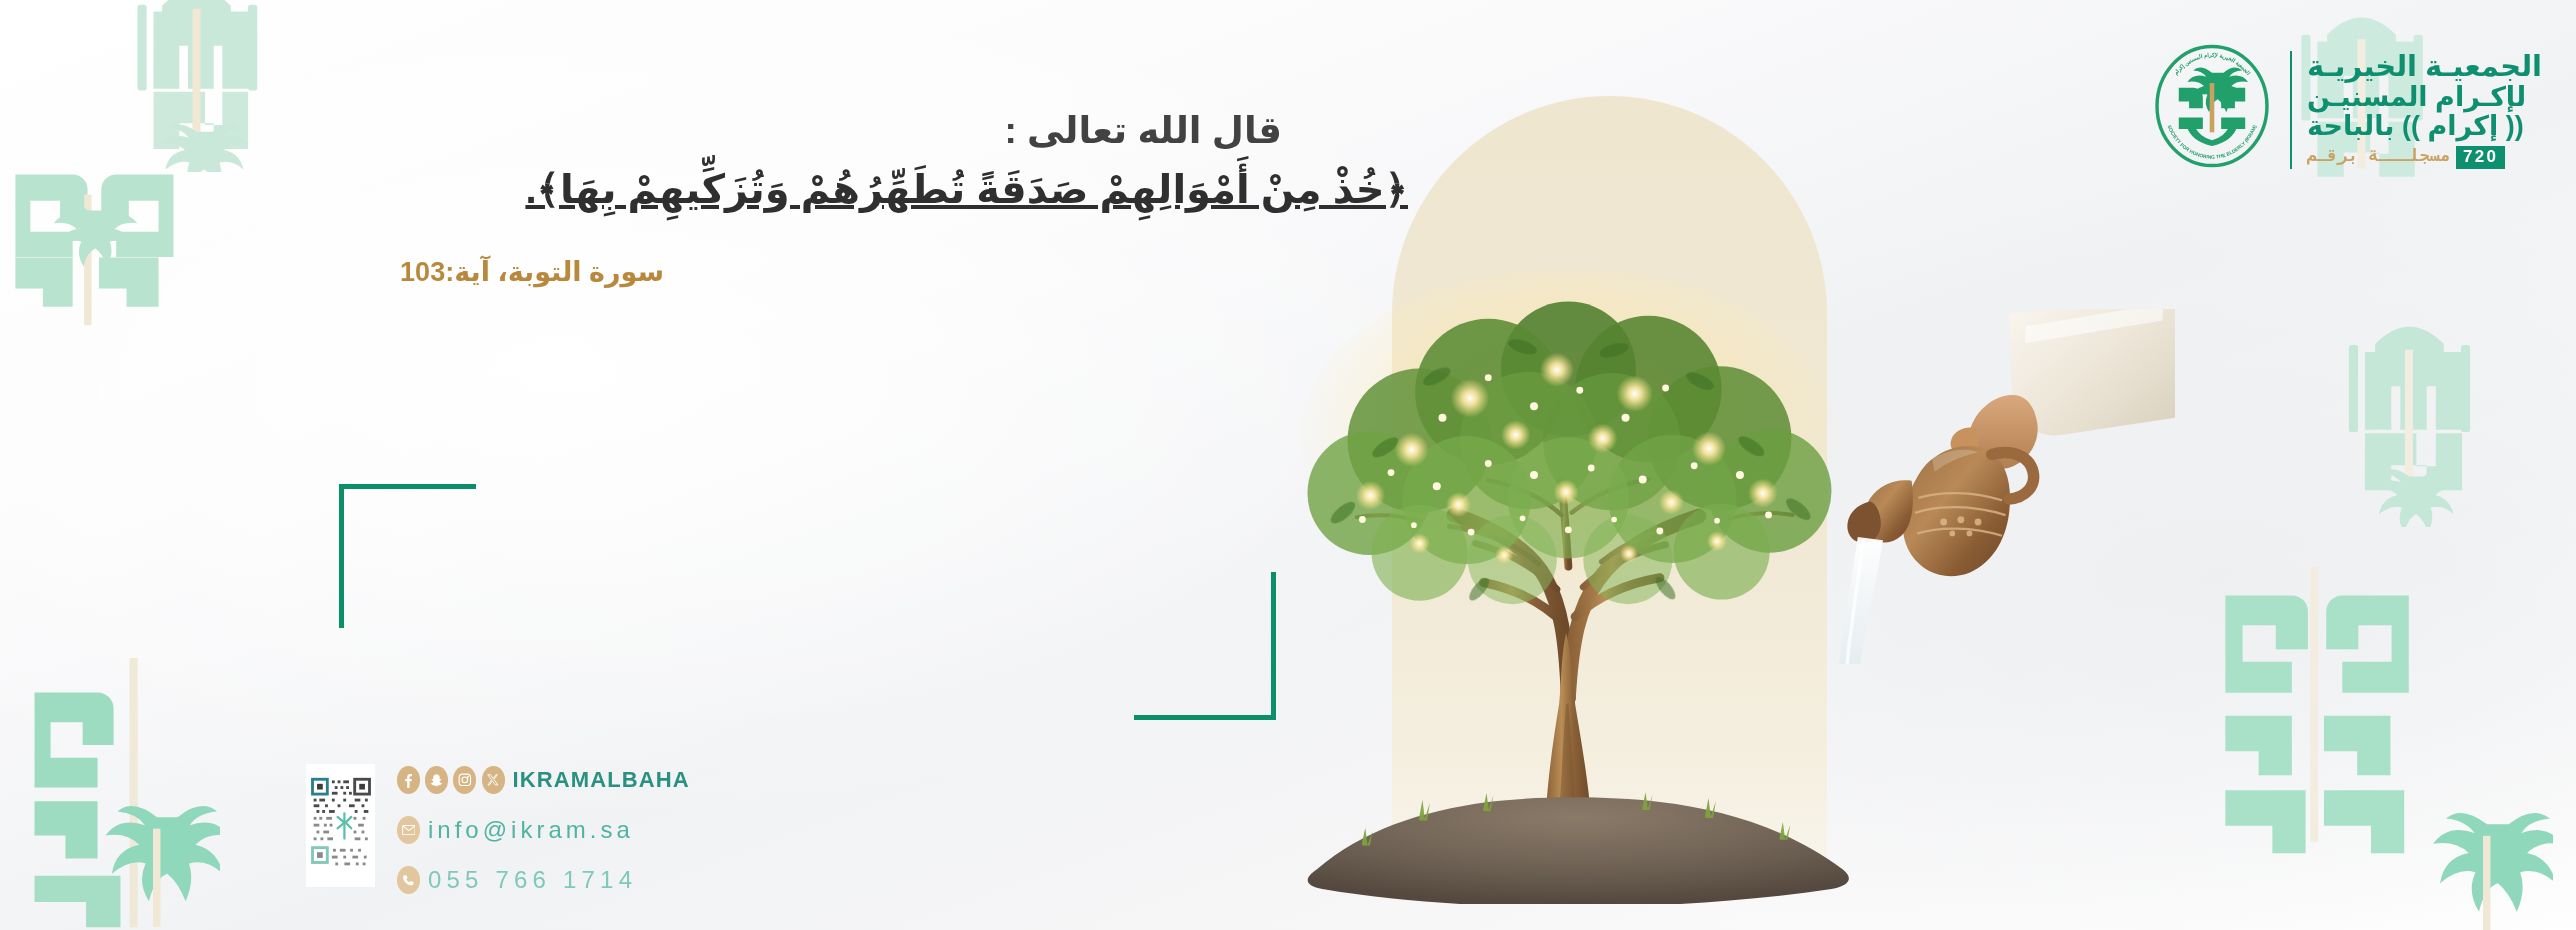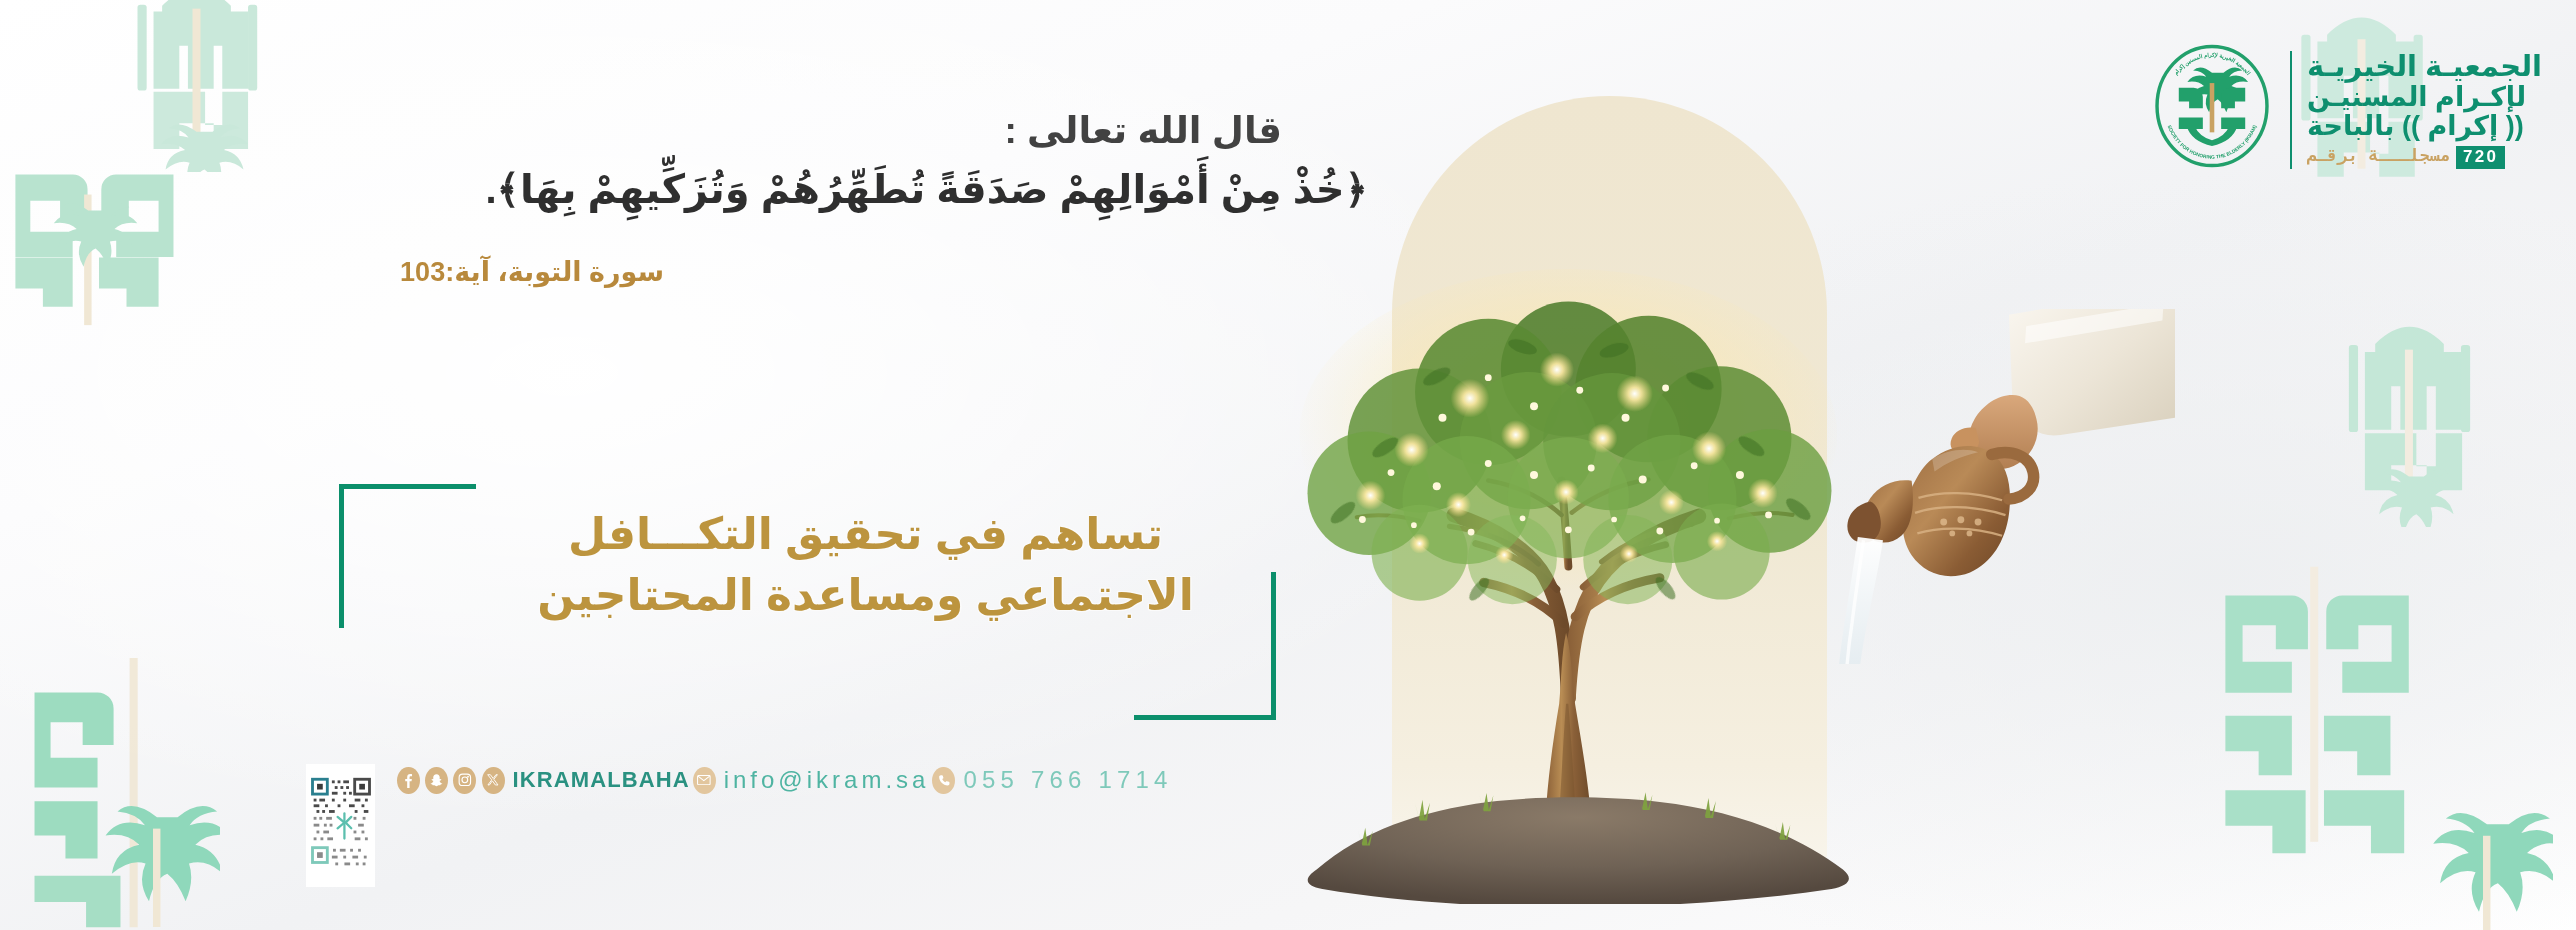--- a/index.html
+++ b/index.html
@@ -62,22 +62,22 @@
   }
   .logo-seal{width:126px;height:126px;flex:0 0 auto;}
   .logo-seal svg{display:block;}
 
   
   .verse-head{
     position:absolute;right:1294px;top:109px;
     color:#424242;font-size:37px;font-weight:bold;white-space:nowrap;
   }
   .verse-body{
-    position:absolute;right:1208px;top:166px;
-    color:#2f2f2f;font-size:40px;font-weight:bold;white-space:nowrap;
+    position:absolute;right:1168px;top:166px;
+    color:#2f2f2f;font-size:40px;font-weight:bold;white-space:nowrap;text-decoration:underline;
   }
   .verse-src{
     position:absolute;right:1912px;top:256px;
     color:#b8893c;font-size:27px;font-weight:bold;white-space:nowrap;
   }
 
   .zakat{
     position:absolute;right:1614px;top:321px;
     color:#0c8f6d;font-size:106px;font-weight:bold;line-height:1;white-space:nowrap;
   }
@@ -103,21 +103,21 @@
   
   .contact{
     position:absolute;left:306px;top:764px;
     display:flex;align-items:flex-start;gap:22px;direction:ltr;
   }
   .qr{
     width:69px;height:123px;background:#ffffff;padding:0;
     display:flex;align-items:center;justify-content:center;
   }
   .qr svg{display:block;}
-  .contact-rows{display:flex;flex-direction:row;gap:3px;padding-top:2.3px;}
+  .contact-rows{display:flex;flex-direction:column;gap:22px;padding-top:2.3px;}
   .crow{display:flex;align-items:center;gap:8px;}
   .chip{
     width:23px;height:27.5px;border-radius:50%;background:#d6b483;
     display:flex;align-items:center;justify-content:center;flex:0 0 auto;
   }
   .chip.pale{background:#e2c69e;}
   .chip svg{display:block;}
   .handle{
     color:#2a9181;font-size:22px;font-weight:bold;letter-spacing:1.1px;
     font-family:"Liberation Sans",sans-serif;
@@ -467,24 +467,20 @@
   <div class="verse-src">سورة التوبة، آية:103</div>
 
 
   <div class="bracket">
     <span class="bk bk-tl-v"></span>
     <span class="bk bk-tl-h"></span>
     <span class="bk bk-br-v"></span>
     <span class="bk bk-br-h"></span>
   </div>
 
-  <div class="tagline">
-    <div>تساهم في تحقيق التكـــافل</div>
-    <div>الاجتماعي ومساعدة المحتاجين</div>
-  </div>
 
   <div class="logo-block">
     <div class="logo-text">
       <div class="logo-l1">الجمعيـة الخيريـة</div>
       <div class="logo-l2">لإكـرام المسنيـن</div>
       <div class="logo-l3">(( إكرام )) بالباحة</div>
       <div class="reg-row">
         <span class="reg-num">720</span>
         <span class="reg-label">مسجلـــة برقـم</span>
       </div>

